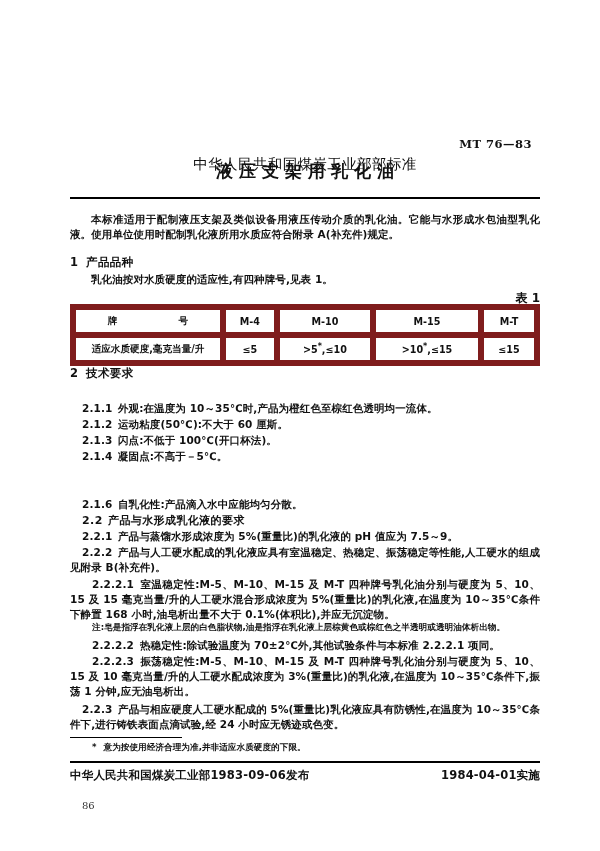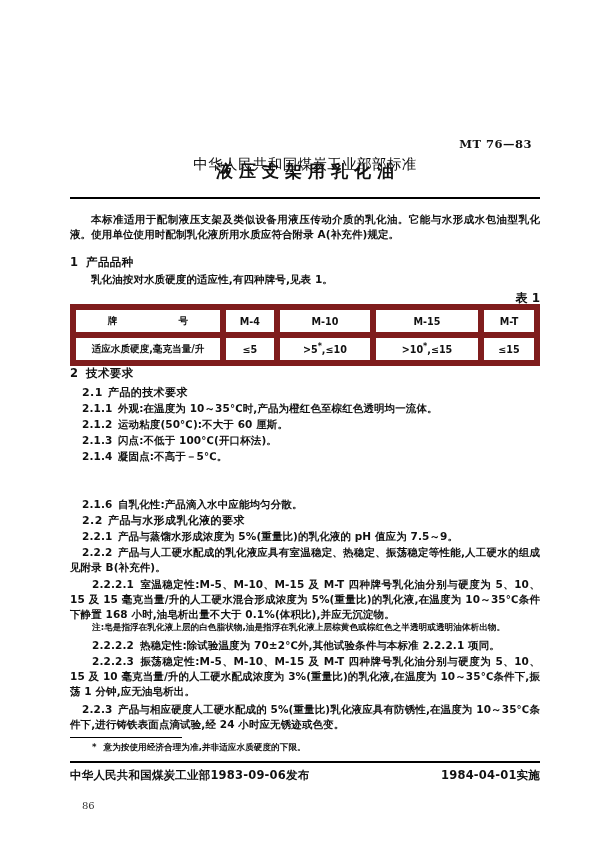--- a/index.html
+++ b/index.html
@@ -280,23 +280,20 @@
             <span>≤15</span>
           </td>
         </tr>
       </tbody>
     </table>
 
     <div class="h1" style="top:366px">
       <span class="num">2</span><span>技术要求</span>
     </div>
 
-    <div class="h2" style="top:385px">
-      <span class="num">2.1</span><span>产品的技术要求</span>
-    </div>
 
     <div class="para" style="top:401px">
       <span class="lbl">2.1.1</span><span>外观:在温度为 10～35℃时,产品为橙红色至棕红色透明均一流体。</span>
     </div>
 
     <div class="para" style="top:417px">
       <span class="lbl">2.1.2</span><span>运动粘度(50℃):不大于 60 厘斯。</span>
     </div>
 
     <div class="para" style="top:433px">

